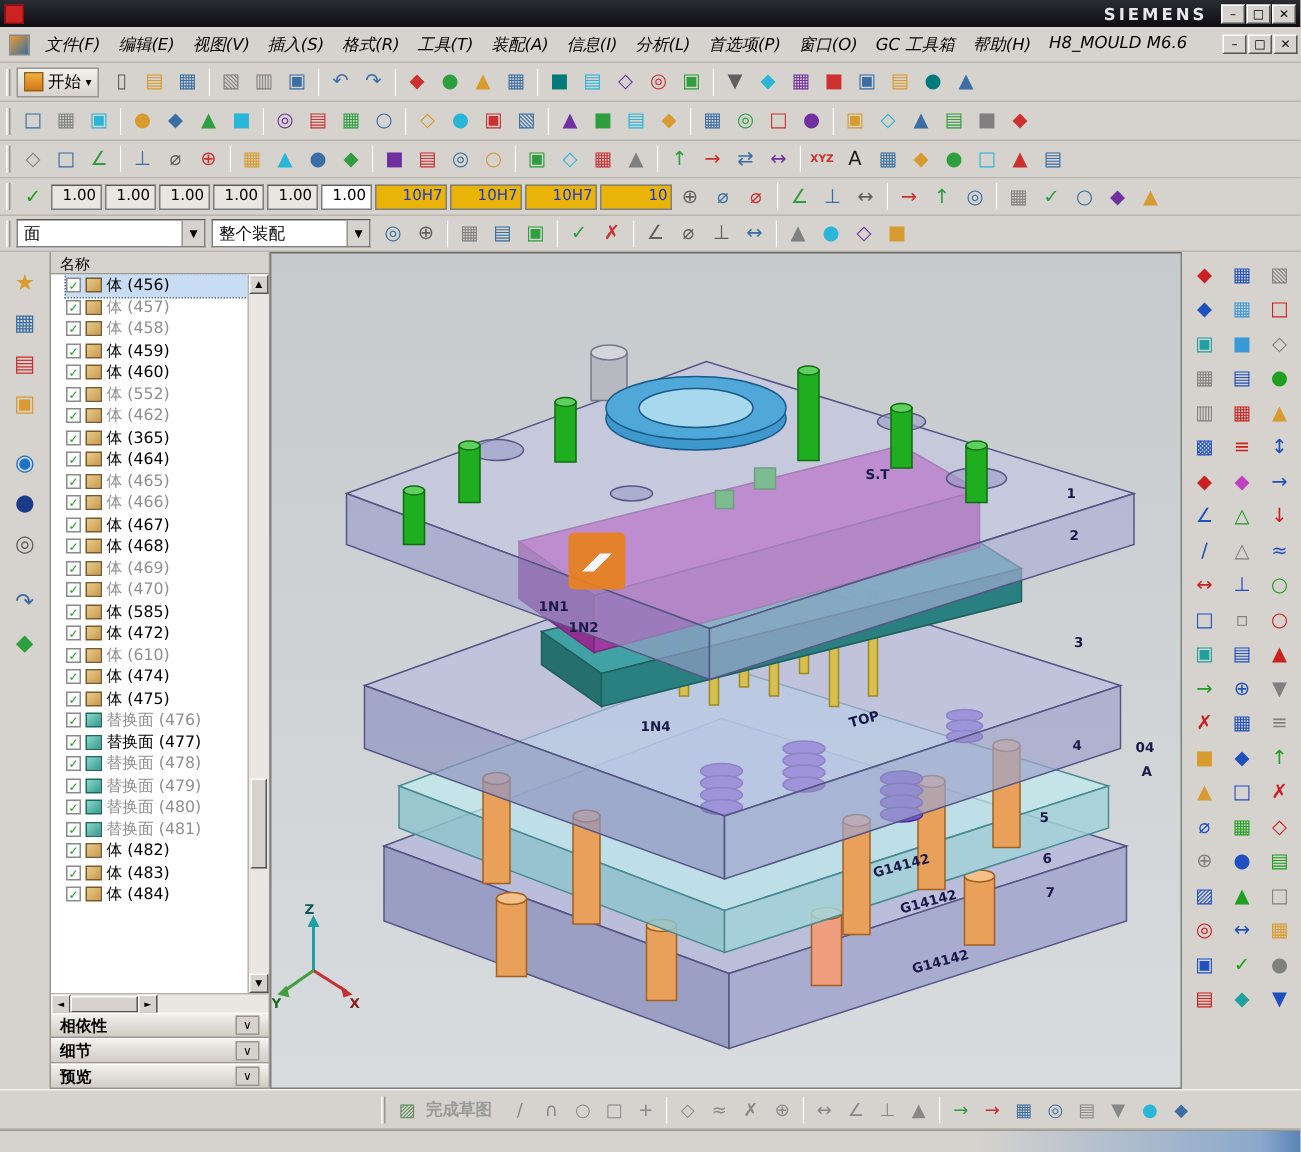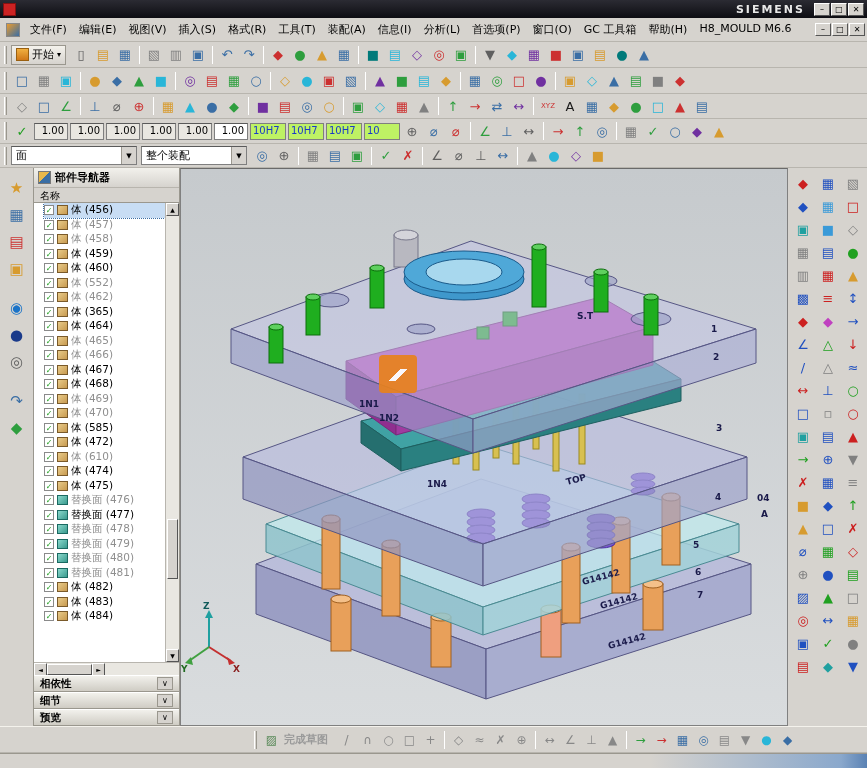--- a/index.html
+++ b/index.html
@@ -10,35 +10,35 @@
 
 #titlebar{left:0;top:0;width:867px;height:18px;background:linear-gradient(#2b2b33,#0d0d12);display:flex;align-items:center;padding:0 3px;color:#fff;}
 #titlebar .appicon{width:13px;height:13px;background:#c22;border:1px solid #811;margin-right:4px;}
 #titlebar .title{font-size:11px;white-space:nowrap;}
 #titlebar .brand{margin-left:auto;font-weight:bold;letter-spacing:2px;font-size:11px;color:#e8e8e8;margin-right:8px;}
 .winbtn{width:16px;height:13px;background:#d6d3ce;border:1px solid #fff;border-right-color:#555;border-bottom-color:#555;font-size:8px;line-height:11px;text-align:center;color:#000;margin-left:1px;}
 
 
 #menubar{left:0;top:18px;width:867px;height:24px;background:#d6d3ce;border-bottom:1px solid #b8b5ae;display:flex;align-items:center;padding:0 2px;}
 #menubar .menuicon{width:14px;height:14px;background:linear-gradient(135deg,#e89b2f,#3a6ea5);margin:0 4px;border:1px solid #888;}
-.menu-item{padding:2px 6px;white-space:nowrap;cursor:default;}
+.menu-item{padding:2px 6px;white-space:nowrap;cursor:default;font-style:italic;}
 #menubar .docbtns{margin-left:auto;display:flex;}
 
 
 .tb-row{position:absolute;left:0;width:867px;background:#d6d3ce;border-bottom:1px solid #b8b5ae;display:flex;align-items:center;padding:0 2px;}
 .grip{width:3px;height:18px;border-left:1px solid #fff;border-right:1px solid #9a978e;margin:0 4px 0 2px;}
 .icon{width:22px;height:22px;display:flex;align-items:center;justify-content:center;font-size:13px;cursor:default;flex:none;}
-.icon .txt{font-size:7px;font-weight:normal;}
+.icon .txt{font-size:7px;font-weight:bold;}
 .sep{width:1px;height:18px;background:#9a978e;border-right:1px solid #fff;margin:0 3px;flex:none;}
 #start-btn{display:flex;align-items:center;border:1px solid #9a978e;background:linear-gradient(#f4f2ec,#d6d3ce);height:20px;padding:0 4px;margin-right:4px;}
 #start-btn .sicon{width:13px;height:13px;background:linear-gradient(#f0b040,#d07818);border:1px solid #9a6010;margin-right:3px;}
 #start-btn .caret{font-size:8px;margin-left:3px;}
 .valuebox{width:34px;height:17px;border:1px solid #7f7f7f;border-top-color:#5a5a5a;background:#e9e7e1;font-size:10px;text-align:right;padding:1px 3px;margin:0 1px;flex:none;}
 .valuebox.active{background:#fff;}
-.fitbox{width:36px;height:17px;border:1px solid #7f7f7f;background:#bef264;font-size:10px;color:#1a3ac8;text-align:left;padding:1px 2px;margin:0 1px;flex:none;}
+.fitbox{width:48px;height:17px;border:1px solid #7f7f7f;background:#eab308;font-size:10px;color:#1a3ac8;text-align:right;padding:1px 2px;margin:0 1px;flex:none;}
 .combo{height:19px;background:#fff;border:1px solid #7f7f7f;border-top-color:#5a5a5a;display:flex;align-items:center;font-size:11px;margin-right:4px;flex:none;}
 .combo .cval{padding:0 4px;flex:1;white-space:nowrap;overflow:hidden;}
 .combo .cbtn{width:15px;height:100%;background:#d6d3ce;border-left:1px solid #9a978e;font-size:7px;display:flex;align-items:center;justify-content:center;}
 
 
 #main{left:0;top:168px;width:867px;height:558px;}
 #resourcebar{left:0;top:0;width:34px;height:558px;background:#d6d3ce;border-right:1px solid #9a978e;display:flex;flex-direction:column;align-items:center;padding-top:8px;}
 #resourcebar .icon{width:24px;height:24px;font-size:15px;margin-bottom:3px;}
 .rgap{height:12px;flex:none;}
 
@@ -574,24 +574,20 @@
         <div class="rgap"></div>
         <div class="icon">
           <span style="color: rgb(58, 110, 165);">↷</span>
         </div>
         <div class="icon">
           <span style="color: rgb(46, 158, 62);">◆</span>
         </div>
       </div>
 
     <div id="navigator" class="abs">
-      <div id="nav-title">
-        <span class="nicon"></span>
-        <span>部件导航器</span>
-      </div>
       <div id="nav-colhead">名称</div>
       <div id="nav-treewrap">
         <div id="nav-tree">
             <div class="nav-row sel">
               <span class="chk">✓</span>
               <span class="fico"></span>
               <span class="lbl">体 (456)</span>
             </div>
             <div class="nav-row dim">
               <span class="chk">✓</span>

